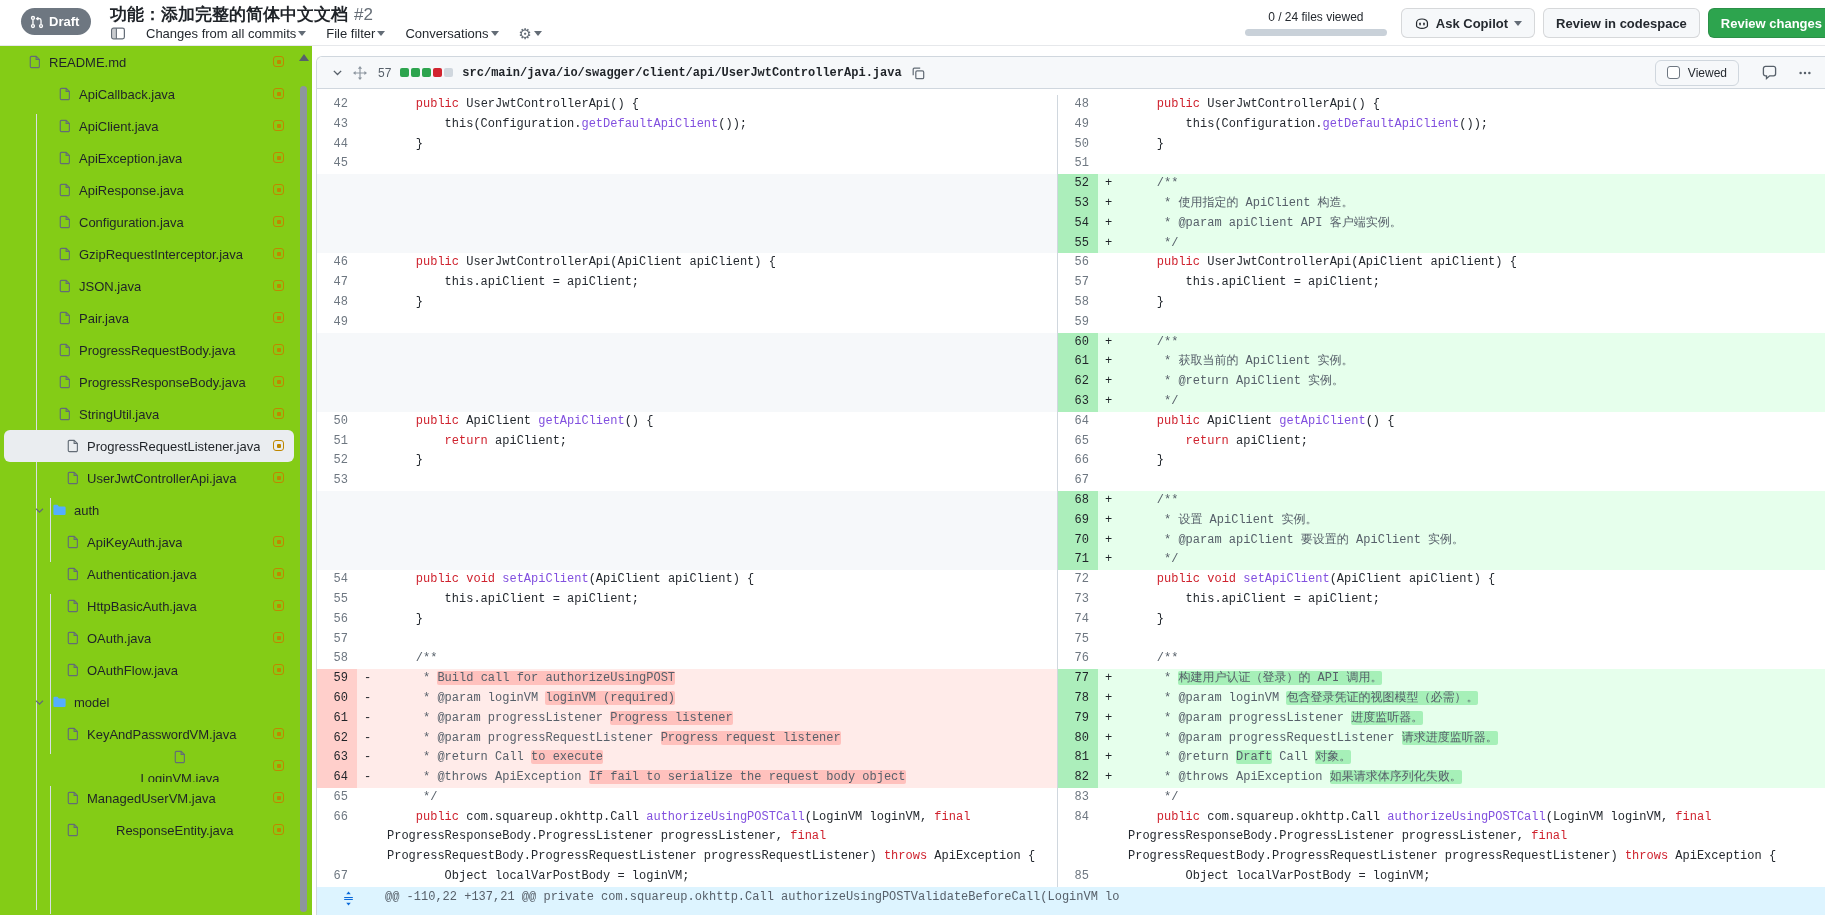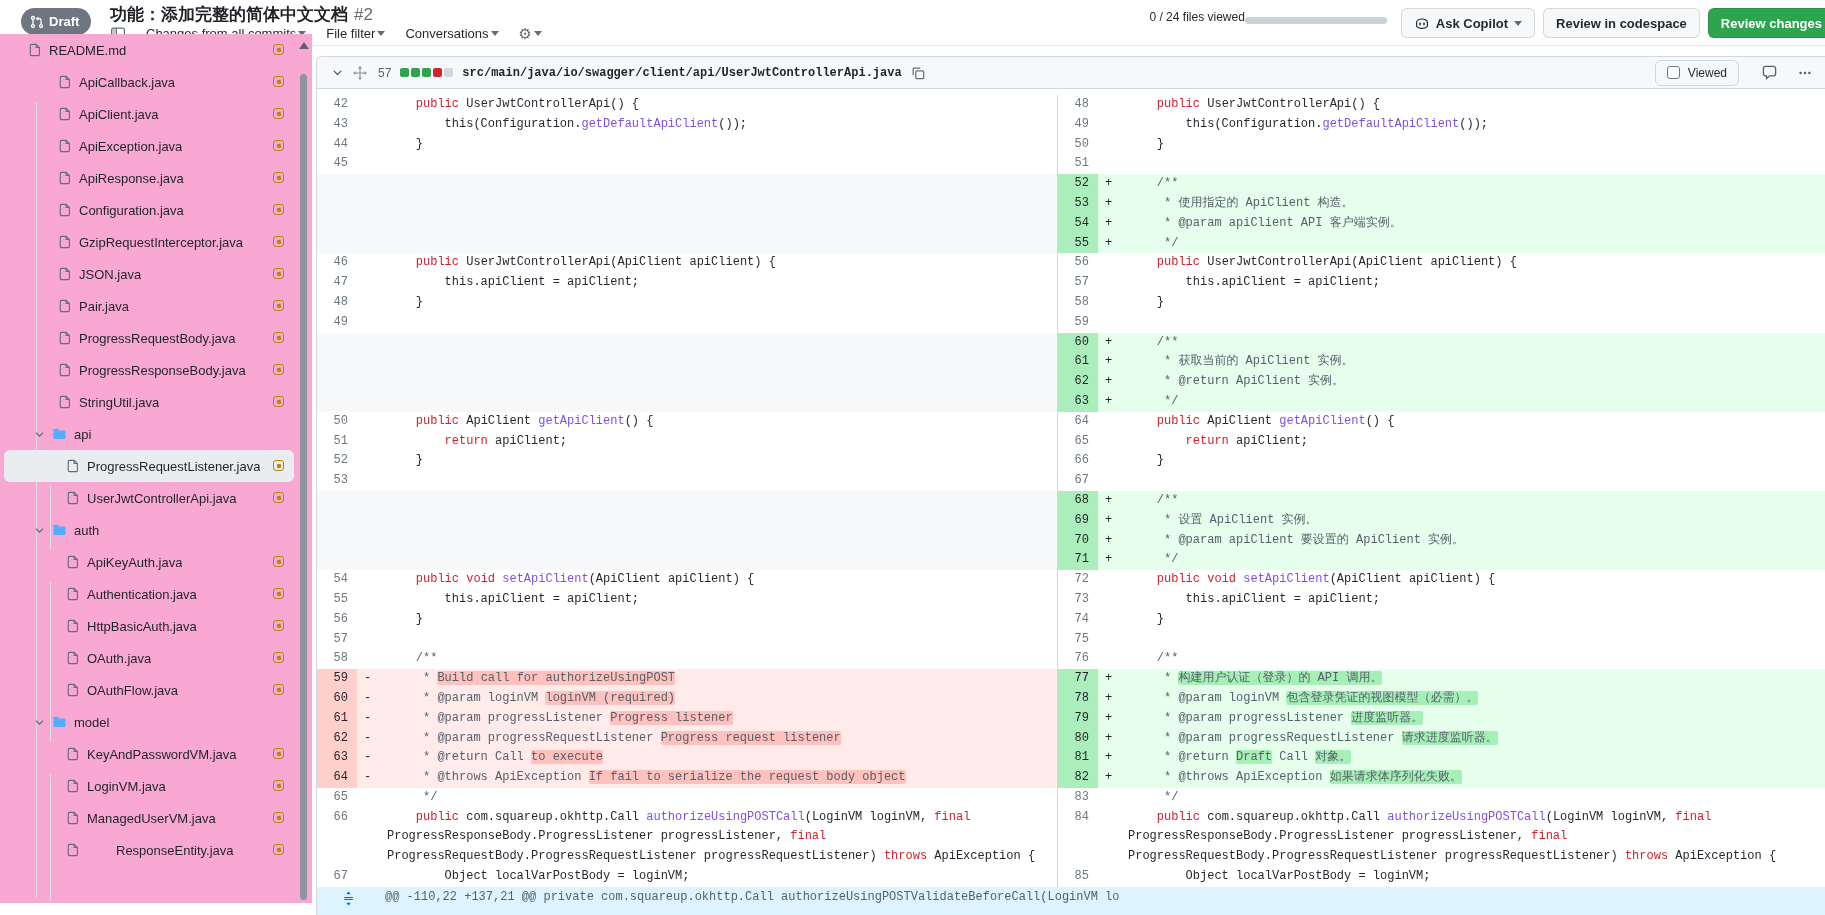--- a/index.html
+++ b/index.html
@@ -21,30 +21,30 @@
   .pr-title{font-size:17px;font-weight:700;color:#1f2328}
   .pr-number{font-size:17px;font-weight:400;color:#656d76;margin-left:6px}
   .subtools{position:absolute;left:110px;top:26px;display:flex;align-items:center;gap:20px;
             font-size:13px;color:#24292f}
   .subtool{display:flex;align-items:center;gap:2px;cursor:pointer}
   .caret{width:0;height:0;border-left:4px solid transparent;border-right:4px solid transparent;
          border-top:5px solid #636c76;display:inline-block}
   .gear-glyph{font-size:15px;color:#636c76;line-height:1}
 
   .hdr-right{position:absolute;right:0;top:8px;display:flex;align-items:flex-start;gap:8px}
-  .files-viewed{display:flex;flex-direction:row;align-items:flex-end;margin-right:6px;margin-top:2px}
+  .files-viewed{display:flex;flex-direction:column;align-items:center;margin-right:6px;margin-top:2px}
   .files-viewed-text{font-size:12px;color:#24292f}
   .progress-track{margin-top:5px;width:142px;height:7px;border-radius:4px;background:#c9d1d9}
   .btn{height:30px;display:flex;align-items:center;gap:6px;padding:0 12px;font-size:13px;font-weight:600;
        background:var(--hdr-bg);border:1px solid rgba(31,35,40,0.15);border-radius:6px;color:#24292f;cursor:pointer;white-space:nowrap}
   .btn-green{background:#2da44e;border-color:rgba(31,35,40,0.15);color:#fff;margin-right:-10px;
              border-top-right-radius:0;border-bottom-right-radius:0}
 
   
-  .sidebar{position:absolute;left:0;top:34px;width:312px;height:869px;background:#f9a8d4;overflow:hidden}
+  .sidebar{position:absolute;left:0;top:46px;width:312px;height:869px;background:#84cc16;overflow:hidden}
   .tree-guide{position:absolute;width:1px;background:#d8dee4}
   .g-main{left:36px;top:68px;height:796px}
   .g-api{left:50px;top:452px;height:64px}
   .g-auth{left:50px;top:548px;height:160px}
   .g-model{left:50px;top:740px;height:128px}
   .titem{position:relative;height:32px;display:flex;align-items:center;gap:7px;
          margin:0 18px 0 4px;border-radius:6px;font-size:13px;color:#1f2328;cursor:pointer;white-space:nowrap}
   .titem.sel{background:#eaedf0}
   .titem .lbl{overflow:hidden;text-overflow:ellipsis;max-width:186px}
   .mod-badge{position:absolute;right:10px;top:10px;width:11px;height:11px;border:1.5px solid #bf8700;
@@ -285,140 +285,127 @@
       <div class="titem" style="padding-left: 54px;">
         <span>
           <svg width="14" height="14" viewBox="0 0 16 16">
             <path d="M4 1.5h5.3L13 5.2V13a1.4 1.4 0 0 1-1.4 1.4H4A1.4 1.4 0 0 1 2.6 13V2.9A1.4 1.4 0 0 1 4 1.5z" fill="none" stroke="#636c76" stroke-width="1.3"></path>
             <path d="M9.3 1.7v3.5H13" fill="none" stroke="#636c76" stroke-width="1.3"></path>
           </svg>
         </span>
         <span class="lbl">StringUtil.java</span>
         <span class="mod-badge"></span>
       </div>
+      <div class="titem sel" style="padding-left: 62px;">
+        <span>
+          <svg width="14" height="14" viewBox="0 0 16 16">
+            <path d="M4 1.5h5.3L13 5.2V13a1.4 1.4 0 0 1-1.4 1.4H4A1.4 1.4 0 0 1 2.6 13V2.9A1.4 1.4 0 0 1 4 1.5z" fill="none" stroke="#636c76" stroke-width="1.3"></path>
+            <path d="M9.3 1.7v3.5H13" fill="none" stroke="#636c76" stroke-width="1.3"></path>
+          </svg>
+        </span>
+        <span class="lbl">ProgressRequestListener.java</span>
+        <span class="mod-badge"></span>
+      </div>
+      <div class="titem" style="padding-left: 62px;">
+        <span>
+          <svg width="14" height="14" viewBox="0 0 16 16">
+            <path d="M4 1.5h5.3L13 5.2V13a1.4 1.4 0 0 1-1.4 1.4H4A1.4 1.4 0 0 1 2.6 13V2.9A1.4 1.4 0 0 1 4 1.5z" fill="none" stroke="#636c76" stroke-width="1.3"></path>
+            <path d="M9.3 1.7v3.5H13" fill="none" stroke="#636c76" stroke-width="1.3"></path>
+          </svg>
+        </span>
+        <span class="lbl">UserJwtControllerApi.java</span>
+        <span class="mod-badge"></span>
+      </div>
       <div class="titem" style="padding-left: 30px;">
         <span>
           <svg width="11" height="11" viewBox="0 0 16 16">
             <path d="M3 5.5l5 5 5-5" fill="none" stroke="#636c76" stroke-width="1.8"></path>
           </svg>
         </span>
         <span>
           <svg width="15" height="14" viewBox="0 0 16 16">
             <path d="M1 3.3A1.4 1.4 0 0 1 2.4 1.9h3.3l1.6 2h6.3A1.4 1.4 0 0 1 15 5.3v7A1.4 1.4 0 0 1 13.6 13.7H2.4A1.4 1.4 0 0 1 1 12.3z" fill="#54aeff"></path>
           </svg>
         </span>
-        <span class="lbl">api</span>
-      </div>
-      <div class="titem sel" style="padding-left: 62px;">
-        <span>
-          <svg width="14" height="14" viewBox="0 0 16 16">
-            <path d="M4 1.5h5.3L13 5.2V13a1.4 1.4 0 0 1-1.4 1.4H4A1.4 1.4 0 0 1 2.6 13V2.9A1.4 1.4 0 0 1 4 1.5z" fill="none" stroke="#636c76" stroke-width="1.3"></path>
-            <path d="M9.3 1.7v3.5H13" fill="none" stroke="#636c76" stroke-width="1.3"></path>
-          </svg>
-        </span>
-        <span class="lbl">ProgressRequestListener.java</span>
-        <span class="mod-badge"></span>
+        <span class="lbl">auth</span>
       </div>
       <div class="titem" style="padding-left: 62px;">
         <span>
           <svg width="14" height="14" viewBox="0 0 16 16">
             <path d="M4 1.5h5.3L13 5.2V13a1.4 1.4 0 0 1-1.4 1.4H4A1.4 1.4 0 0 1 2.6 13V2.9A1.4 1.4 0 0 1 4 1.5z" fill="none" stroke="#636c76" stroke-width="1.3"></path>
             <path d="M9.3 1.7v3.5H13" fill="none" stroke="#636c76" stroke-width="1.3"></path>
           </svg>
         </span>
-        <span class="lbl">UserJwtControllerApi.java</span>
+        <span class="lbl">ApiKeyAuth.java</span>
+        <span class="mod-badge"></span>
+      </div>
+      <div class="titem" style="padding-left: 62px;">
+        <span>
+          <svg width="14" height="14" viewBox="0 0 16 16">
+            <path d="M4 1.5h5.3L13 5.2V13a1.4 1.4 0 0 1-1.4 1.4H4A1.4 1.4 0 0 1 2.6 13V2.9A1.4 1.4 0 0 1 4 1.5z" fill="none" stroke="#636c76" stroke-width="1.3"></path>
+            <path d="M9.3 1.7v3.5H13" fill="none" stroke="#636c76" stroke-width="1.3"></path>
+          </svg>
+        </span>
+        <span class="lbl">Authentication.java</span>
+        <span class="mod-badge"></span>
+      </div>
+      <div class="titem" style="padding-left: 62px;">
+        <span>
+          <svg width="14" height="14" viewBox="0 0 16 16">
+            <path d="M4 1.5h5.3L13 5.2V13a1.4 1.4 0 0 1-1.4 1.4H4A1.4 1.4 0 0 1 2.6 13V2.9A1.4 1.4 0 0 1 4 1.5z" fill="none" stroke="#636c76" stroke-width="1.3"></path>
+            <path d="M9.3 1.7v3.5H13" fill="none" stroke="#636c76" stroke-width="1.3"></path>
+          </svg>
+        </span>
+        <span class="lbl">HttpBasicAuth.java</span>
+        <span class="mod-badge"></span>
+      </div>
+      <div class="titem" style="padding-left: 62px;">
+        <span>
+          <svg width="14" height="14" viewBox="0 0 16 16">
+            <path d="M4 1.5h5.3L13 5.2V13a1.4 1.4 0 0 1-1.4 1.4H4A1.4 1.4 0 0 1 2.6 13V2.9A1.4 1.4 0 0 1 4 1.5z" fill="none" stroke="#636c76" stroke-width="1.3"></path>
+            <path d="M9.3 1.7v3.5H13" fill="none" stroke="#636c76" stroke-width="1.3"></path>
+          </svg>
+        </span>
+        <span class="lbl">OAuth.java</span>
+        <span class="mod-badge"></span>
+      </div>
+      <div class="titem" style="padding-left: 62px;">
+        <span>
+          <svg width="14" height="14" viewBox="0 0 16 16">
+            <path d="M4 1.5h5.3L13 5.2V13a1.4 1.4 0 0 1-1.4 1.4H4A1.4 1.4 0 0 1 2.6 13V2.9A1.4 1.4 0 0 1 4 1.5z" fill="none" stroke="#636c76" stroke-width="1.3"></path>
+            <path d="M9.3 1.7v3.5H13" fill="none" stroke="#636c76" stroke-width="1.3"></path>
+          </svg>
+        </span>
+        <span class="lbl">OAuthFlow.java</span>
         <span class="mod-badge"></span>
       </div>
       <div class="titem" style="padding-left: 30px;">
         <span>
           <svg width="11" height="11" viewBox="0 0 16 16">
             <path d="M3 5.5l5 5 5-5" fill="none" stroke="#636c76" stroke-width="1.8"></path>
           </svg>
         </span>
         <span>
           <svg width="15" height="14" viewBox="0 0 16 16">
             <path d="M1 3.3A1.4 1.4 0 0 1 2.4 1.9h3.3l1.6 2h6.3A1.4 1.4 0 0 1 15 5.3v7A1.4 1.4 0 0 1 13.6 13.7H2.4A1.4 1.4 0 0 1 1 12.3z" fill="#54aeff"></path>
           </svg>
         </span>
-        <span class="lbl">auth</span>
+        <span class="lbl">model</span>
       </div>
       <div class="titem" style="padding-left: 62px;">
         <span>
           <svg width="14" height="14" viewBox="0 0 16 16">
             <path d="M4 1.5h5.3L13 5.2V13a1.4 1.4 0 0 1-1.4 1.4H4A1.4 1.4 0 0 1 2.6 13V2.9A1.4 1.4 0 0 1 4 1.5z" fill="none" stroke="#636c76" stroke-width="1.3"></path>
             <path d="M9.3 1.7v3.5H13" fill="none" stroke="#636c76" stroke-width="1.3"></path>
           </svg>
         </span>
-        <span class="lbl">ApiKeyAuth.java</span>
-        <span class="mod-badge"></span>
-      </div>
-      <div class="titem" style="padding-left: 62px;">
-        <span>
-          <svg width="14" height="14" viewBox="0 0 16 16">
-            <path d="M4 1.5h5.3L13 5.2V13a1.4 1.4 0 0 1-1.4 1.4H4A1.4 1.4 0 0 1 2.6 13V2.9A1.4 1.4 0 0 1 4 1.5z" fill="none" stroke="#636c76" stroke-width="1.3"></path>
-            <path d="M9.3 1.7v3.5H13" fill="none" stroke="#636c76" stroke-width="1.3"></path>
-          </svg>
-        </span>
-        <span class="lbl">Authentication.java</span>
-        <span class="mod-badge"></span>
-      </div>
-      <div class="titem" style="padding-left: 62px;">
-        <span>
-          <svg width="14" height="14" viewBox="0 0 16 16">
-            <path d="M4 1.5h5.3L13 5.2V13a1.4 1.4 0 0 1-1.4 1.4H4A1.4 1.4 0 0 1 2.6 13V2.9A1.4 1.4 0 0 1 4 1.5z" fill="none" stroke="#636c76" stroke-width="1.3"></path>
-            <path d="M9.3 1.7v3.5H13" fill="none" stroke="#636c76" stroke-width="1.3"></path>
-          </svg>
-        </span>
-        <span class="lbl">HttpBasicAuth.java</span>
-        <span class="mod-badge"></span>
-      </div>
-      <div class="titem" style="padding-left: 62px;">
-        <span>
-          <svg width="14" height="14" viewBox="0 0 16 16">
-            <path d="M4 1.5h5.3L13 5.2V13a1.4 1.4 0 0 1-1.4 1.4H4A1.4 1.4 0 0 1 2.6 13V2.9A1.4 1.4 0 0 1 4 1.5z" fill="none" stroke="#636c76" stroke-width="1.3"></path>
-            <path d="M9.3 1.7v3.5H13" fill="none" stroke="#636c76" stroke-width="1.3"></path>
-          </svg>
-        </span>
-        <span class="lbl">OAuth.java</span>
-        <span class="mod-badge"></span>
-      </div>
-      <div class="titem" style="padding-left: 62px;">
-        <span>
-          <svg width="14" height="14" viewBox="0 0 16 16">
-            <path d="M4 1.5h5.3L13 5.2V13a1.4 1.4 0 0 1-1.4 1.4H4A1.4 1.4 0 0 1 2.6 13V2.9A1.4 1.4 0 0 1 4 1.5z" fill="none" stroke="#636c76" stroke-width="1.3"></path>
-            <path d="M9.3 1.7v3.5H13" fill="none" stroke="#636c76" stroke-width="1.3"></path>
-          </svg>
-        </span>
-        <span class="lbl">OAuthFlow.java</span>
-        <span class="mod-badge"></span>
-      </div>
-      <div class="titem" style="padding-left: 30px;">
-        <span>
-          <svg width="11" height="11" viewBox="0 0 16 16">
-            <path d="M3 5.5l5 5 5-5" fill="none" stroke="#636c76" stroke-width="1.8"></path>
-          </svg>
-        </span>
-        <span>
-          <svg width="15" height="14" viewBox="0 0 16 16">
-            <path d="M1 3.3A1.4 1.4 0 0 1 2.4 1.9h3.3l1.6 2h6.3A1.4 1.4 0 0 1 15 5.3v7A1.4 1.4 0 0 1 13.6 13.7H2.4A1.4 1.4 0 0 1 1 12.3z" fill="#54aeff"></path>
-          </svg>
-        </span>
-        <span class="lbl">model</span>
-      </div>
-      <div class="titem" style="padding-left: 62px;">
-        <span>
-          <svg width="14" height="14" viewBox="0 0 16 16">
-            <path d="M4 1.5h5.3L13 5.2V13a1.4 1.4 0 0 1-1.4 1.4H4A1.4 1.4 0 0 1 2.6 13V2.9A1.4 1.4 0 0 1 4 1.5z" fill="none" stroke="#636c76" stroke-width="1.3"></path>
-            <path d="M9.3 1.7v3.5H13" fill="none" stroke="#636c76" stroke-width="1.3"></path>
-          </svg>
-        </span>
         <span class="lbl">KeyAndPasswordVM.java</span>
         <span class="mod-badge"></span>
       </div>
-      <div class="titem" style="padding-left: 62px;">
+      <div class="titem" style="padding-left: 62px; flex-direction: column;">
         <span>
           <svg width="14" height="14" viewBox="0 0 16 16">
             <path d="M4 1.5h5.3L13 5.2V13a1.4 1.4 0 0 1-1.4 1.4H4A1.4 1.4 0 0 1 2.6 13V2.9A1.4 1.4 0 0 1 4 1.5z" fill="none" stroke="#636c76" stroke-width="1.3"></path>
             <path d="M9.3 1.7v3.5H13" fill="none" stroke="#636c76" stroke-width="1.3"></path>
           </svg>
         </span>
         <span class="lbl">LoginVM.java</span>
         <span class="mod-badge"></span>
       </div>
       <div class="titem" style="padding-left: 62px;">

